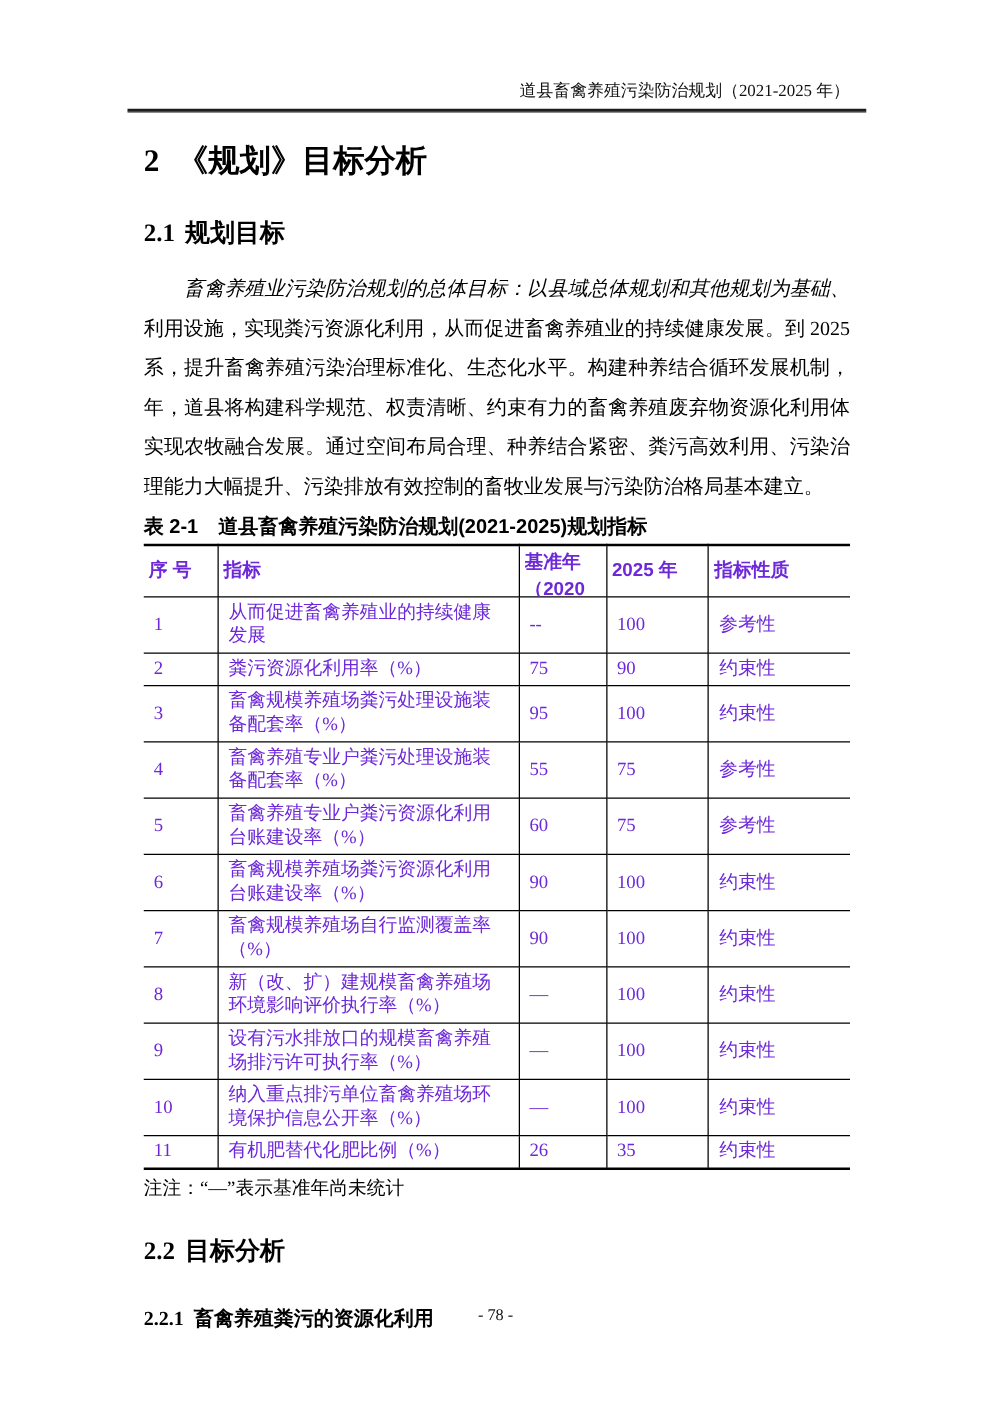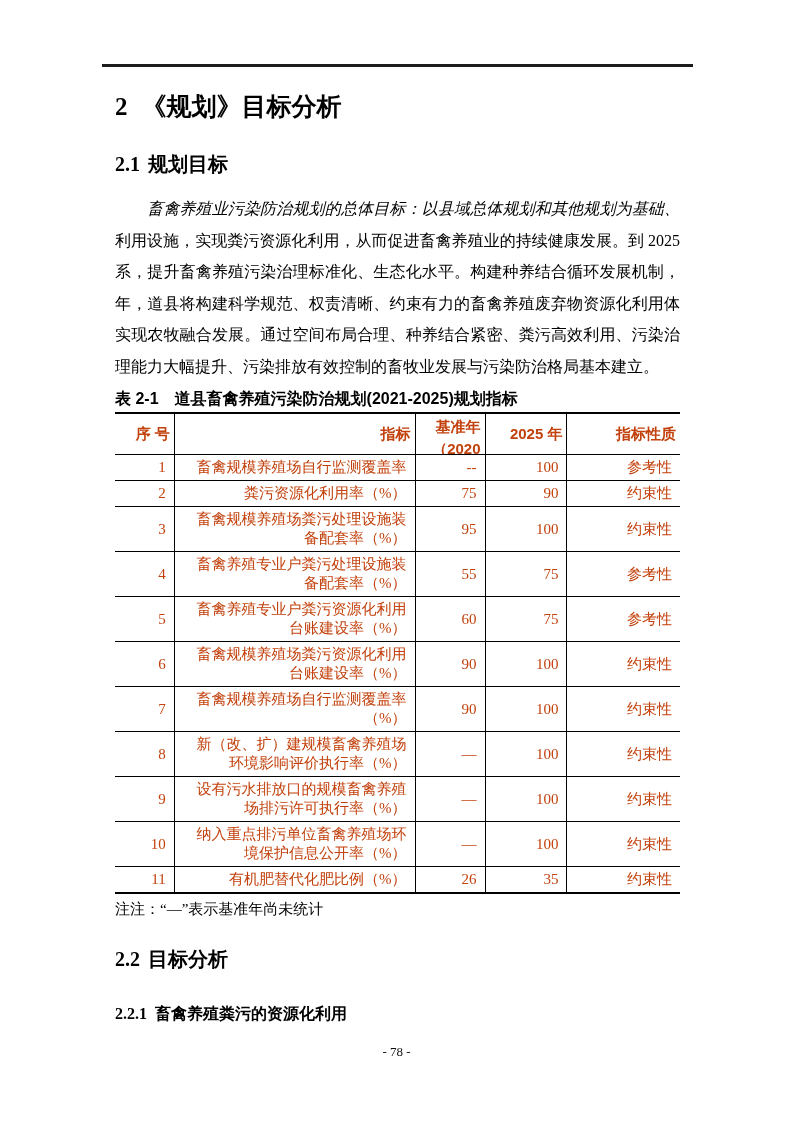--- a/index.html
+++ b/index.html
@@ -74,24 +74,24 @@
   }
   table.indicator-table {
     margin-top: 3px;
     width: 100%;
     border-collapse: collapse;
     border-top: 2.5px solid #000000;
     border-bottom: 2.5px solid #000000;
   }
   .indicator-table th, .indicator-table td {
     border: 1px solid #000000;
-    text-align: right;
+    text-align: left;
     vertical-align: middle;
     font-size: 15px;
-    color: #c2410c;
+    color: #6d28d9;
   }
   .indicator-table th:first-child, .indicator-table td:first-child { border-left: 0; }
   .indicator-table th:last-child,  .indicator-table td:last-child  { border-right: 0; }
   .indicator-table thead th {
     font-family: "Liberation Sans", "DejaVu Sans", sans-serif;
     font-weight: bold;
     height: 40px;
     padding: 0 4px;
     vertical-align: top;
     overflow: hidden;
@@ -116,20 +116,21 @@
     text-align: center;
     font-size: 13px;
     color: #111111;
   }
 </style>
 </head>
 <body>
 
 <div class="page">
 
+  <div class="doc-header-text">道县畜禽养殖污染防治规划（2021-2025 年）</div>
   <div class="doc-header-rule"></div>
 
   <div class="chapter-title">
     <span class="num">2</span><span>《规划》目标分析</span>
   </div>
 
   <div class="section-title">
     <span class="num">2.1</span><span>规划目标</span>
   </div>
 
@@ -170,21 +171,21 @@
           <div class="th-inner">2025 年</div>
         </th>
         <th>
           <div class="th-inner">指标性质</div>
         </th>
       </tr>
     </thead>
     <tbody id="indicator-tbody">
         <tr>
           <td>1</td>
-          <td>畜禽规模养殖场自行监测覆盖率</td>
+          <td>从而促进畜禽养殖业的持续健康发展</td>
           <td>--</td>
           <td>100</td>
           <td>参考性</td>
         </tr>
         <tr>
           <td>2</td>
           <td>粪污资源化利用率（%）</td>
           <td>75</td>
           <td>90</td>
           <td>约束性</td>

